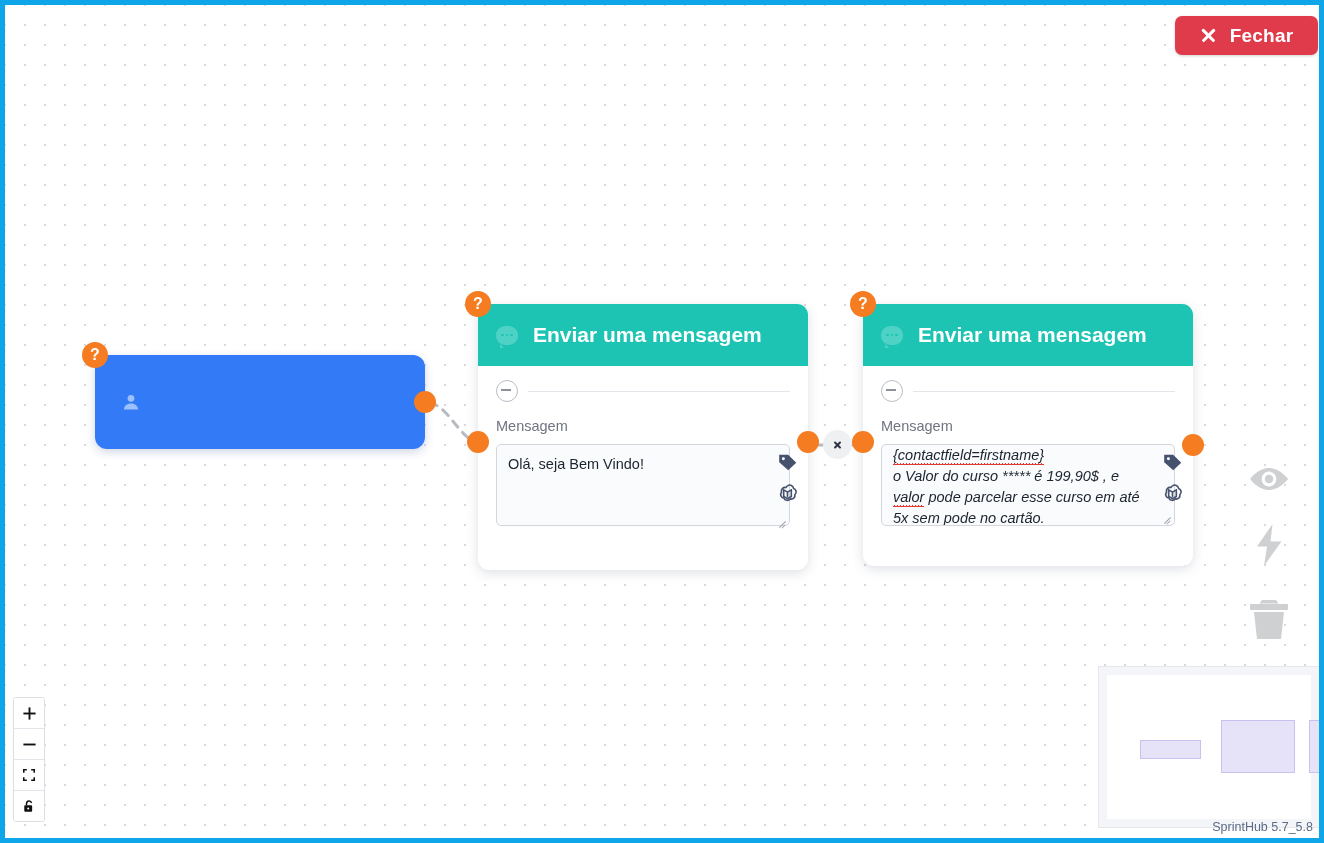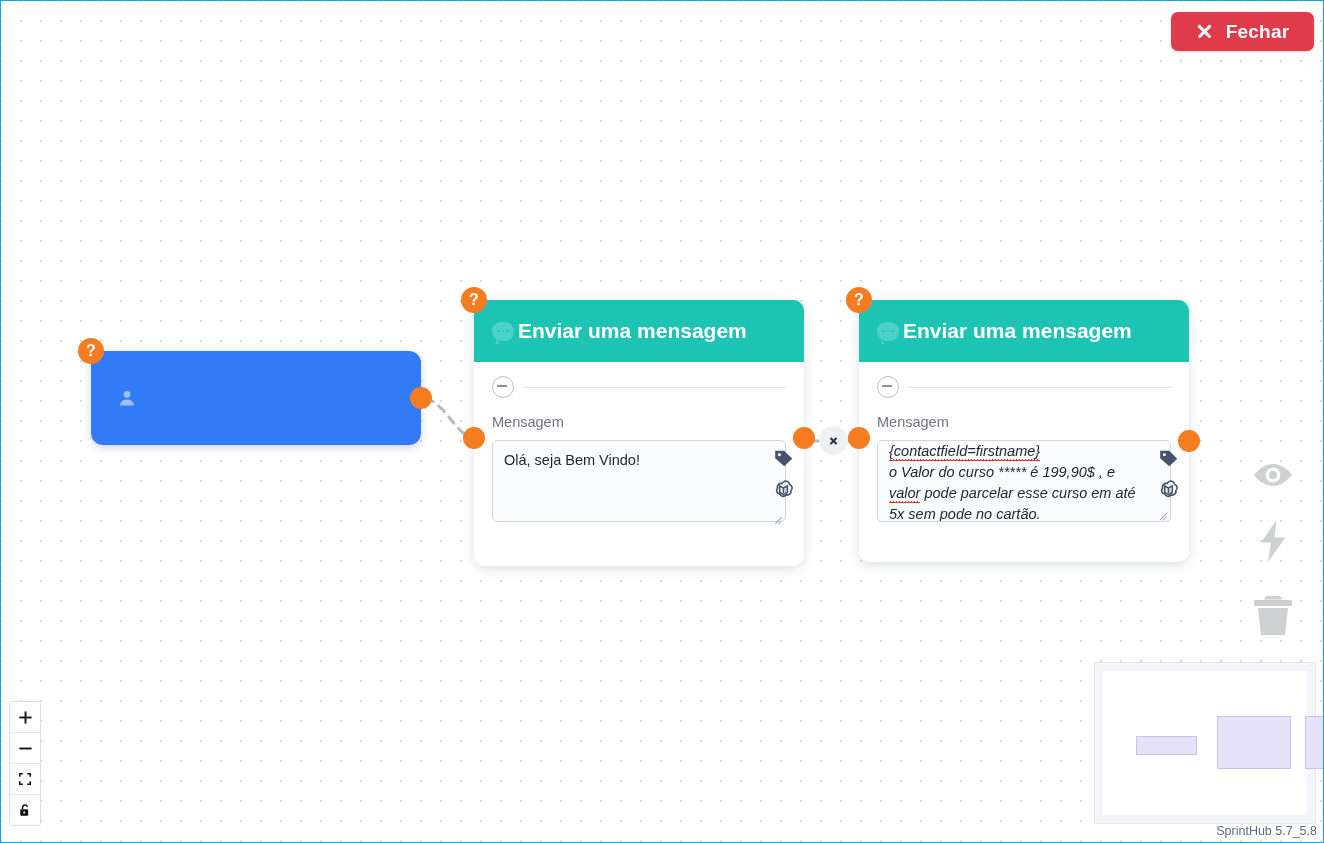--- a/index.html
+++ b/index.html
@@ -9,21 +9,21 @@
   }
   body {
     font-family: "Liberation Sans", sans-serif;
   }
   #app {
     position: relative;
     width: 1324px;
     height: 843px;
     overflow: hidden;
     box-sizing: border-box;
-    border: 1px solid #0ea5e9;
+    border: 5px solid #0ea5e9;
     background: #ffffff;
   }
   
   #canvas {
     position: absolute;
     inset: 0;
     background-color: #ffffff;
     background-image: radial-gradient(#d9d9e0 1px, transparent 1.1px);
     background-size: 20px 20px;
     background-position: 10px 10px;
@@ -172,21 +172,21 @@
   .bubble-icon i {
     width: 2.6px; height: 2.6px;
     border-radius: 50%;
     background: #1dc4b4;
     display: block;
   }
   .msg-head .title {
     color: #ffffff;
     font-size: 21px;
     font-weight: bold;
-    margin-left: 4px;
+    margin-left: 15px;
   }
   .msg-body {
     padding: 14px 18px 40px 18px;
     position: relative;
   }
   .collapse-row {
     display: flex;
     align-items: center;
     gap: 10px;
     margin-bottom: 16px;

